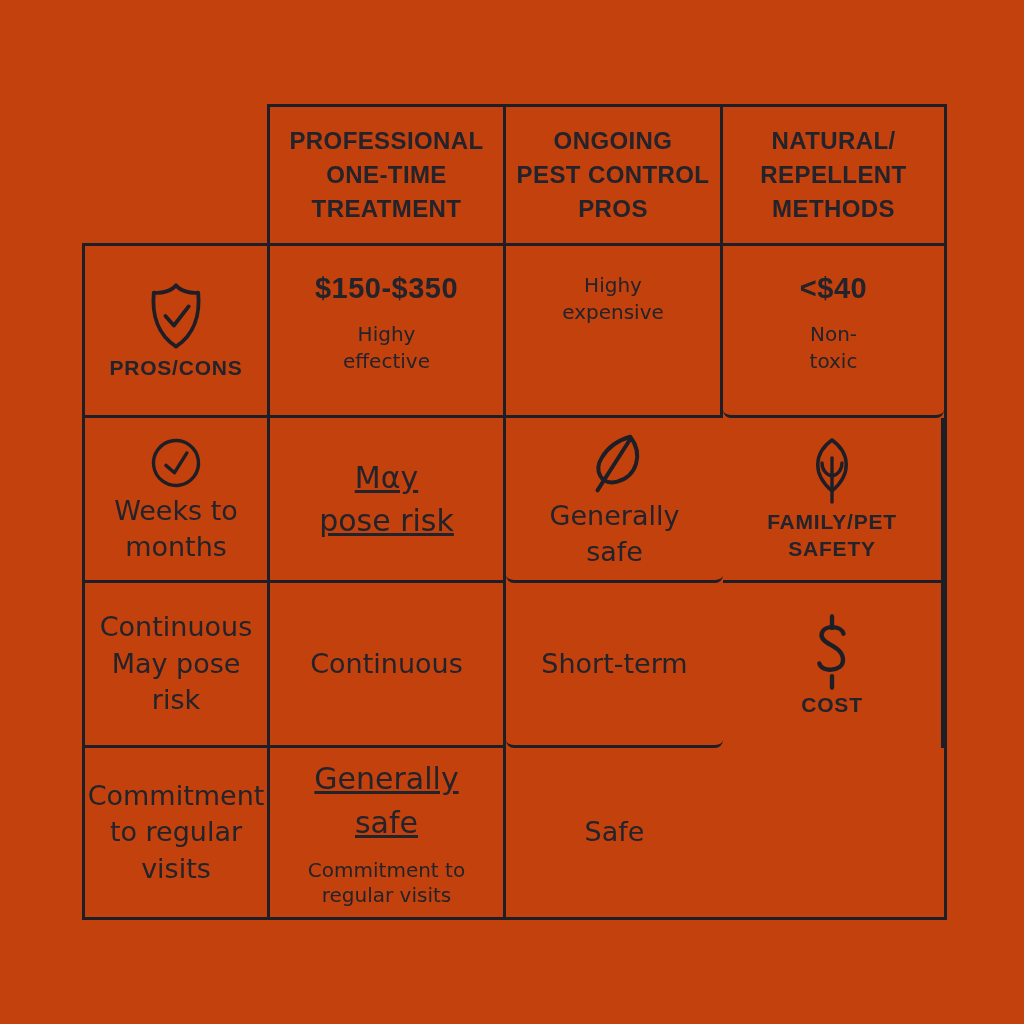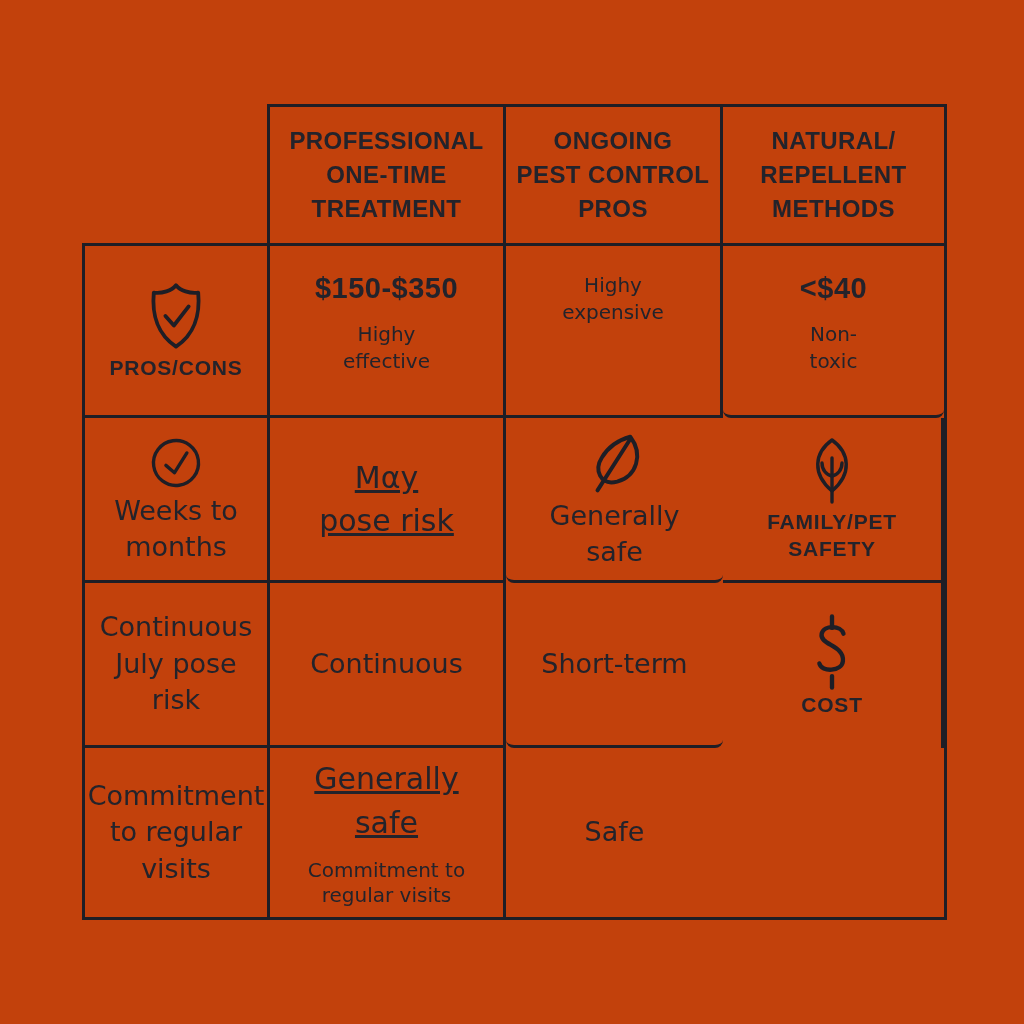--- a/index.html
+++ b/index.html
@@ -141,21 +141,21 @@
           <path d="M32 66 L32 22"></path>
           <path d="M32 40 C26.5 39 22 34 22 27"></path>
           <path d="M32 40 C37.5 39 42 34 42 27"></path>
         </svg>
       </span>
       <span class="row-label ml">FAMILY/PET
 SAFETY</span>
     </div>
     <div class="cell gap12">
       <span class="body-text ml">Continuous</span>
-      <span class="body-text ml">July pose
+      <span class="body-text ml">May pose
 risk</span>
     </div>
     <div class="cell">
       <span class="body-text ml">Continuous</span>
     </div>
     <div class="cell last-col">
       <span class="body-text ml">Short-term</span>
     </div>
 
     <div class="cell label-cell last-row">

